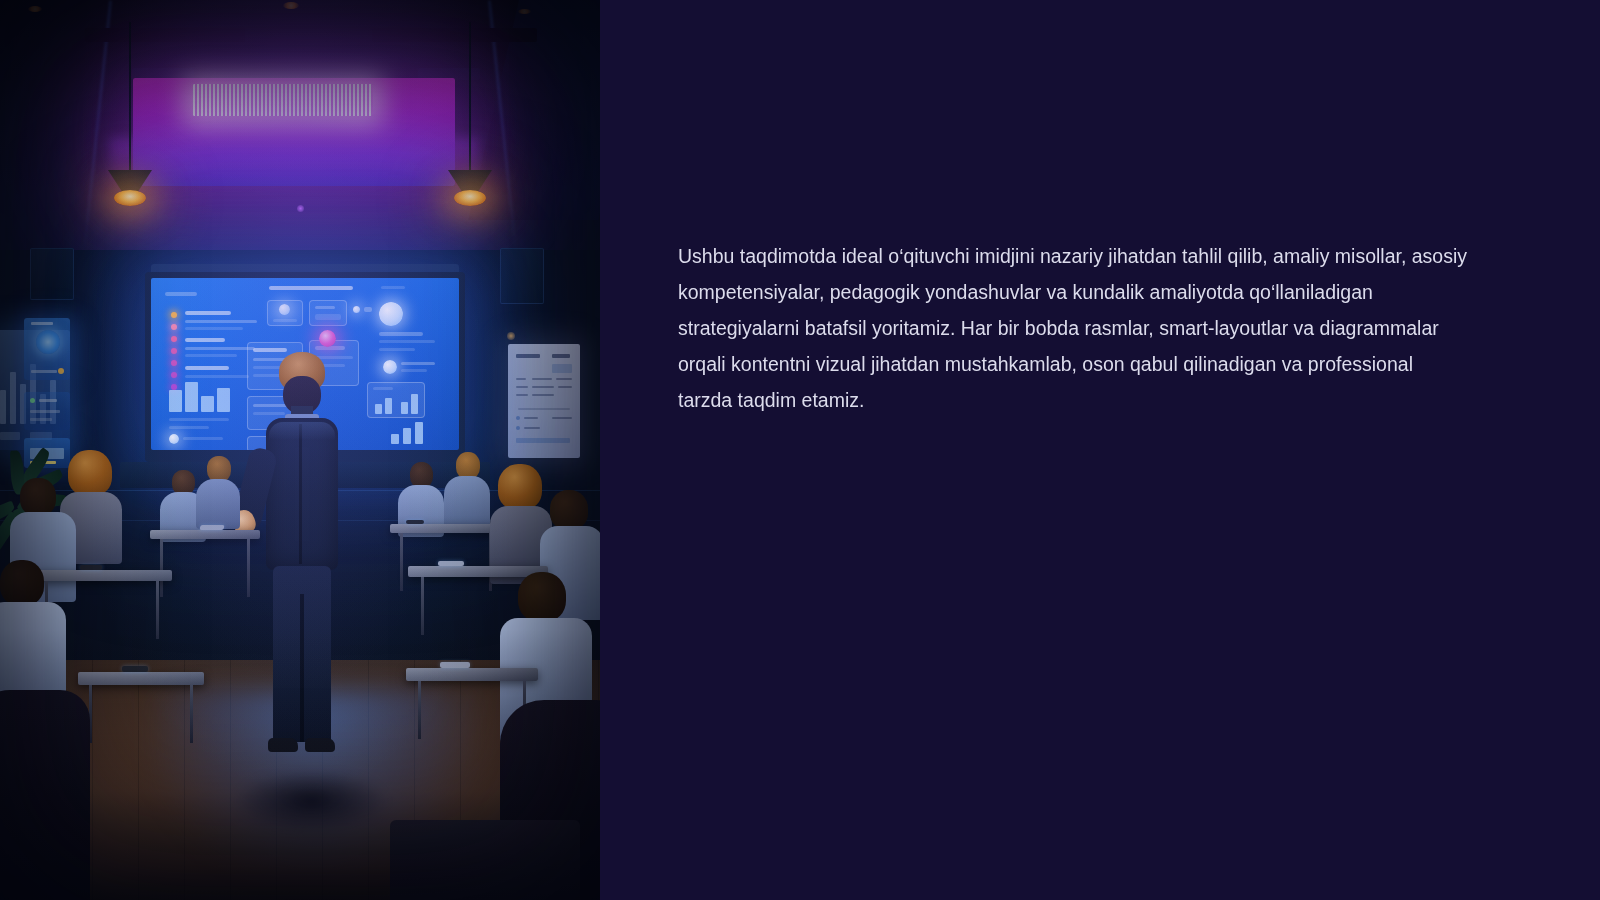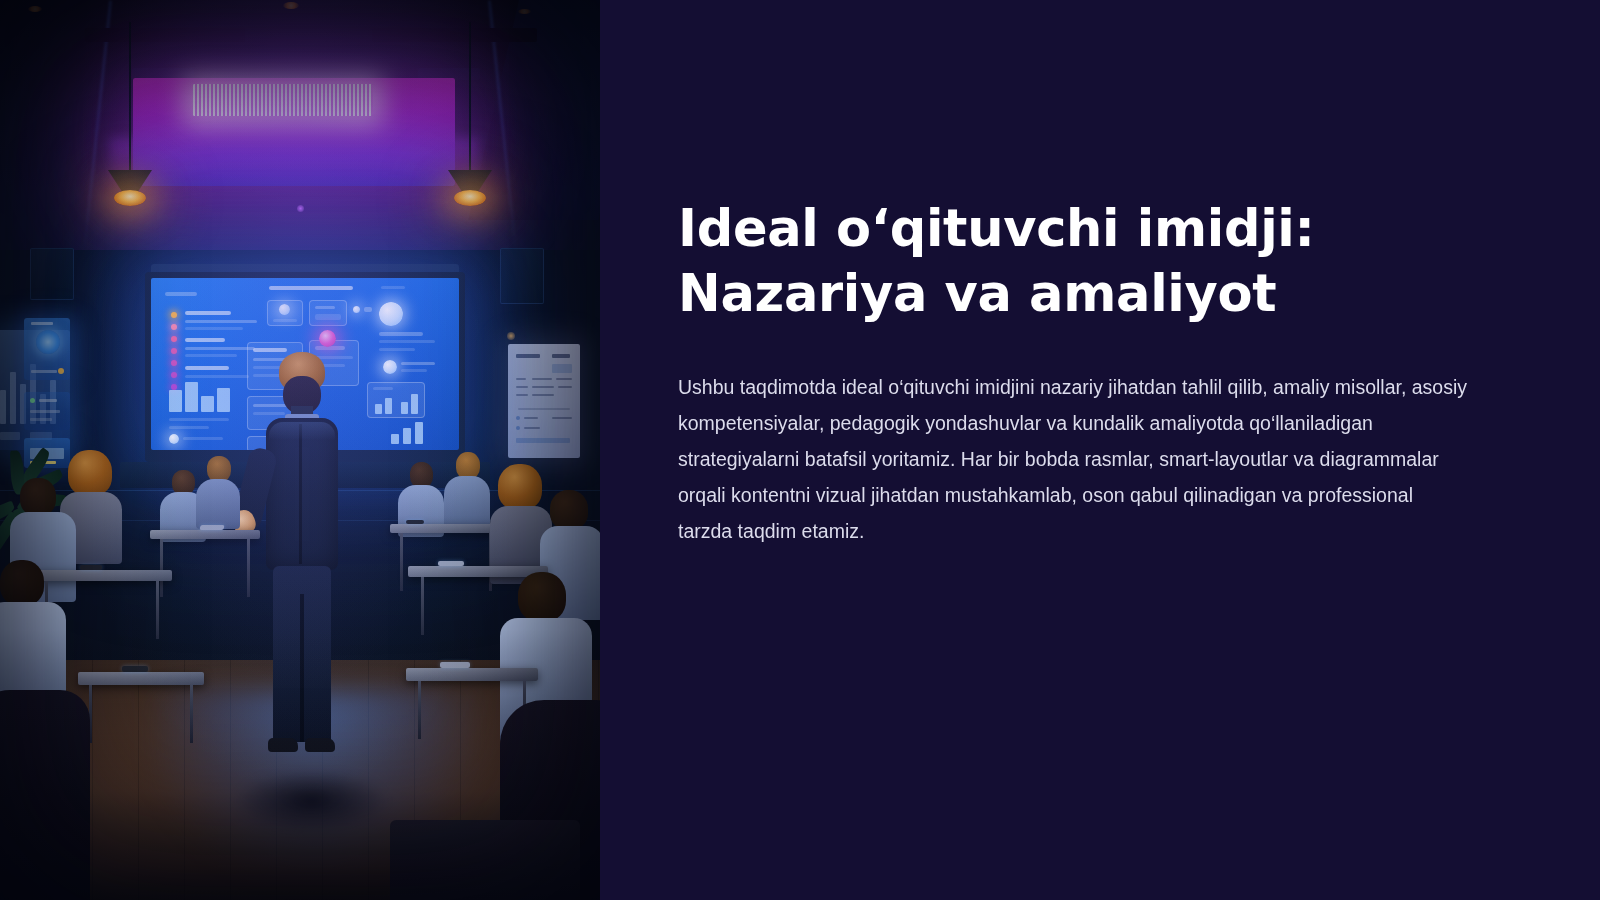--- a/index.html
+++ b/index.html
@@ -671,18 +671,16 @@
     </div>
     <div class="stud" style="left:390px; top:820px; width:190px; height:90px;">
       <div class="b" style="left:0; top:0; width:190px; height:90px; background:linear-gradient(175deg,#2a2636,#141220); border-radius:6px;"></div>
     </div>
 
     <div class="photo-grade"></div>
     <div class="photo-vig"></div>
   </div>
 
   <div class="content">
-    <h1 class="headline">Ideal o‘qituvchi imidji:
-Nazariya va amaliyot</h1>
     <p class="body-copy">Ushbu taqdimotda ideal o‘qituvchi imidjini nazariy jihatdan tahlil qilib, amaliy misollar, asosiy kompetensiyalar, pedagogik yondashuvlar va kundalik amaliyotda qo‘llaniladigan strategiyalarni batafsil yoritamiz. Har bir bobda rasmlar, smart-layoutlar va diagrammalar orqali kontentni vizual jihatdan mustahkamlab, oson qabul qilinadigan va professional tarzda taqdim etamiz.</p>
   </div>
 
 </div>
 
 </body></html>

